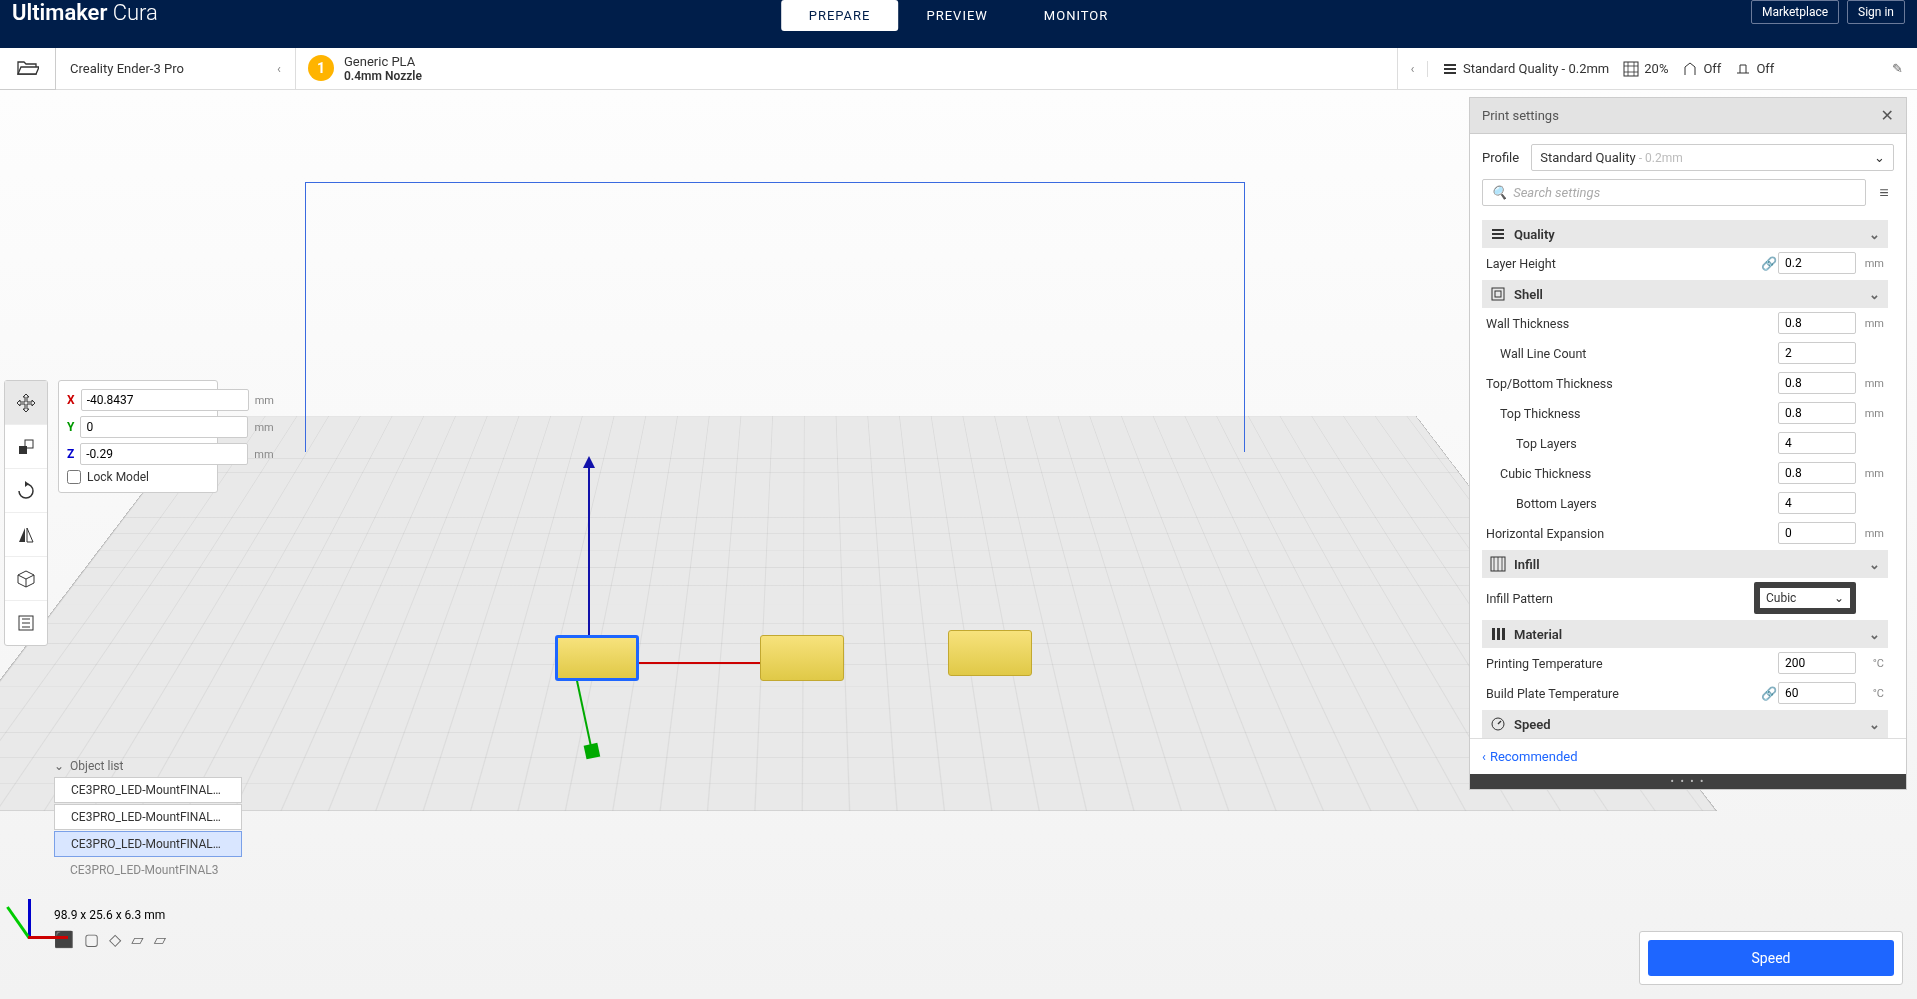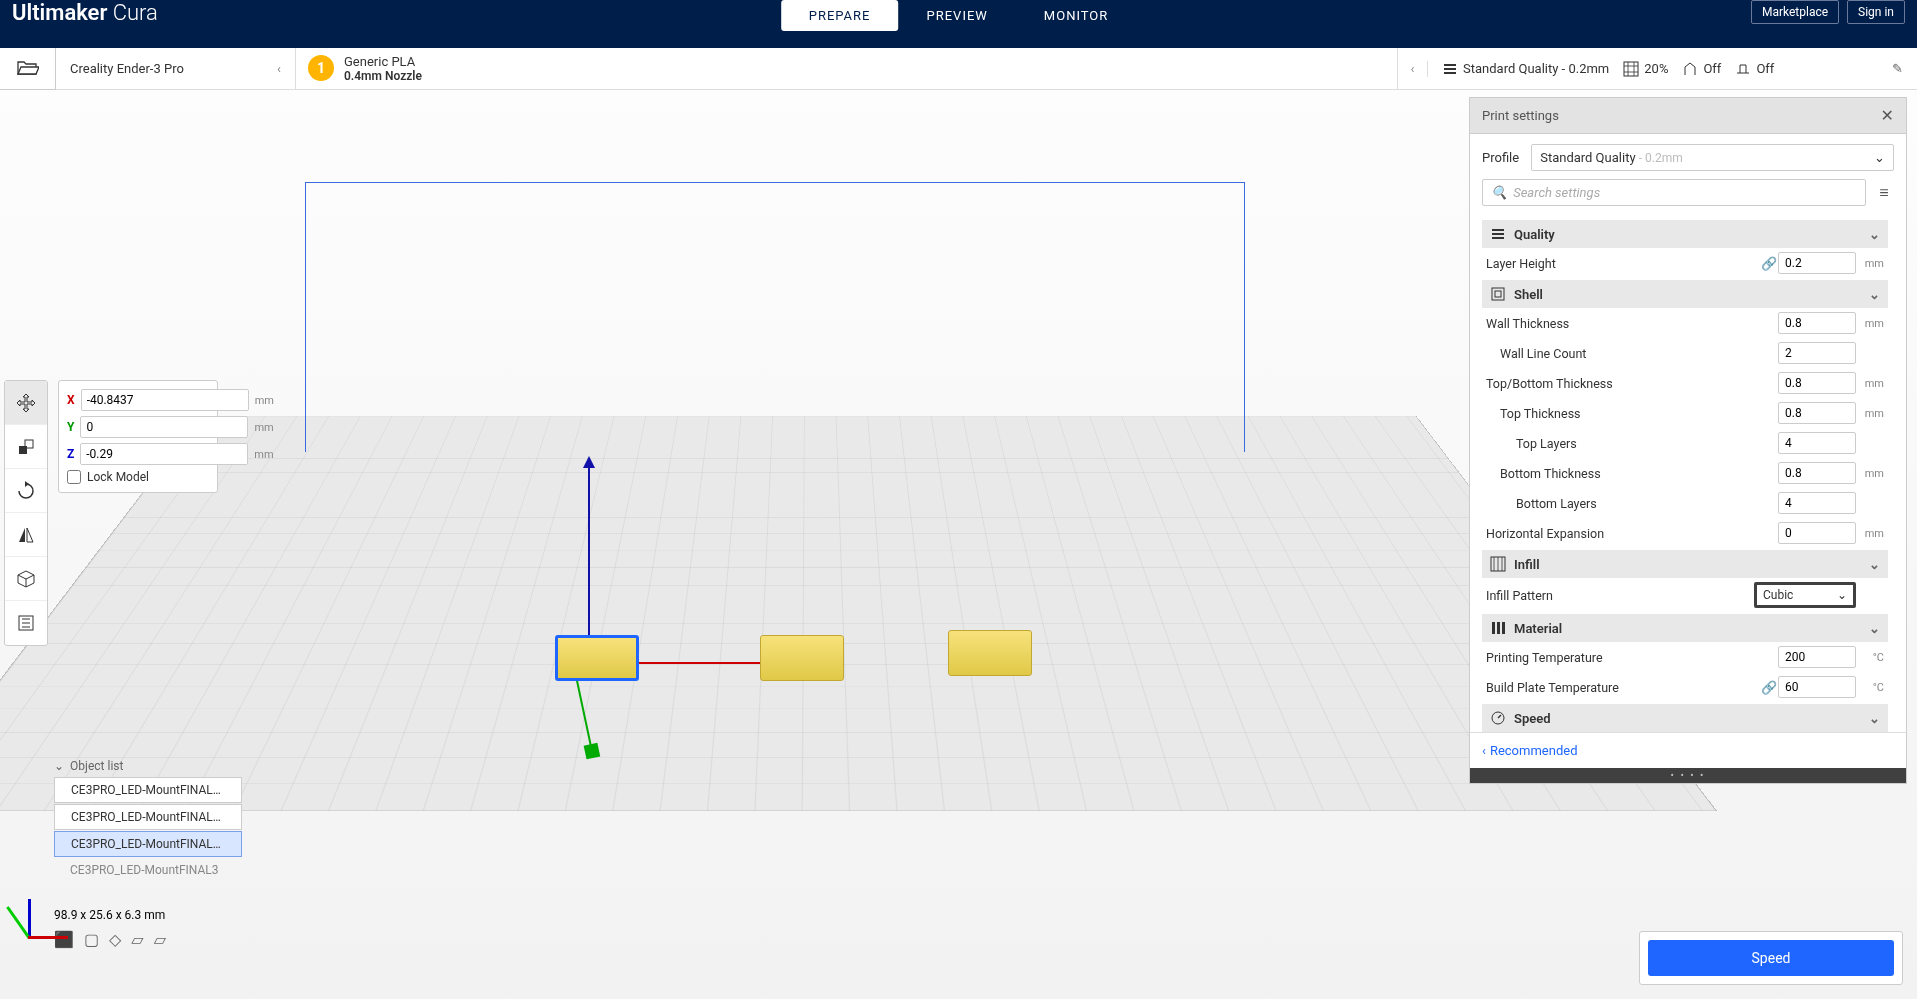--- a/index.html
+++ b/index.html
@@ -101,21 +101,21 @@
 .sp-scroll::-webkit-scrollbar { width:8px; }
 .sp-scroll::-webkit-scrollbar-thumb { background:#001e4a; border-radius:4px; }
 .sp-section { background:#e8e8e8; padding:6px 8px; display:flex; align-items:center; gap:8px; font-weight:600; cursor:pointer; margin-top:2px; }
 .sp-section .chev { margin-left:auto; color:#666; }
 .sp-row { display:flex; align-items:center; padding:4px 4px; gap:0; }
 .sp-row.indent1 { padding-left:18px; }
 .sp-row.indent2 { padding-left:34px; }
 .sp-label { flex:1; font-size:12.5px; }
 .sp-link { color:#888; font-size:13px; }
 .sp-input { width:78px; border:1px solid #ccc; padding:3px 6px; font-size:12px; border-radius:2px; }
-.sp-select { width:102px; border:3px solid #404040; padding:3px 6px; font-size:12px; border-radius:2px; display:flex; justify-content:space-between; align-items:center; cursor:pointer; }
+.sp-select { width:102px; border:6px solid #404040; padding:3px 6px; font-size:12px; border-radius:2px; display:flex; justify-content:space-between; align-items:center; cursor:pointer; }
 .sp-unit { width:28px; text-align:right; font-size:11px; color:#888; }
 .sp-footer { border-top:1px solid #ddd; padding:10px 12px; background:#fff; }
 .sp-rec { color:#1e66ff; font-size:13px; cursor:pointer; display:flex; align-items:center; gap:4px; }
 .drag-handle { text-align:center; color:#bbb; padding:2px; cursor:ns-resize; letter-spacing:2px; font-size:10px; }
 
 
 .slice-box { position:absolute; bottom:14px; right:14px; width:264px; background:#fff; border:1px solid #ccc; padding:8px; border-radius:3px; }
 .slice-btn { width:100%; background:#1e66ff; color:#fff; border:none; padding:10px; font-size:14px; border-radius:3px; cursor:pointer; }
 
 svg { display:block; }
@@ -350,21 +350,21 @@
           <span class="sp-label">Top Thickness</span>
           <input class="sp-input" value="0.8" style="">
           <span class="sp-unit">mm</span>
         </div>
       <div class="sp-row indent2">
           <span class="sp-label">Top Layers</span>
           <input class="sp-input" value="4" style="">
           <span class="sp-unit"></span>
         </div>
       <div class="sp-row indent1">
-          <span class="sp-label">Bottom Thickness</span>
+          <span class="sp-label">Cubic Thickness</span>
           <input class="sp-input" value="0.8" style="">
           <span class="sp-unit">mm</span>
         </div>
       <div class="sp-row indent2">
           <span class="sp-label">Bottom Layers</span>
           <input class="sp-input" value="4" style="">
           <span class="sp-unit"></span>
         </div>
       <div class="sp-row">
           <span class="sp-label">Horizontal Expansion</span>

